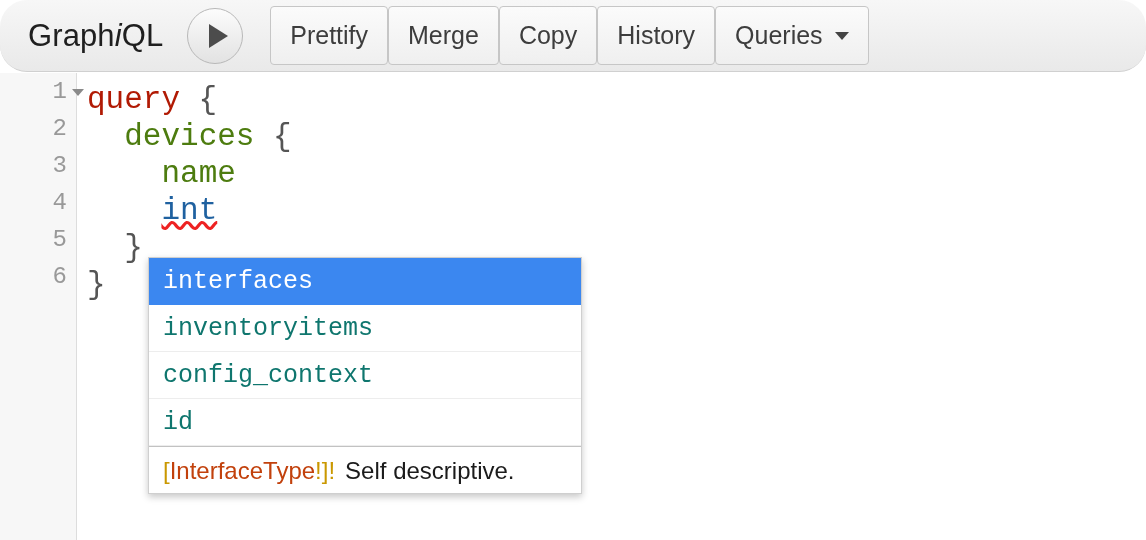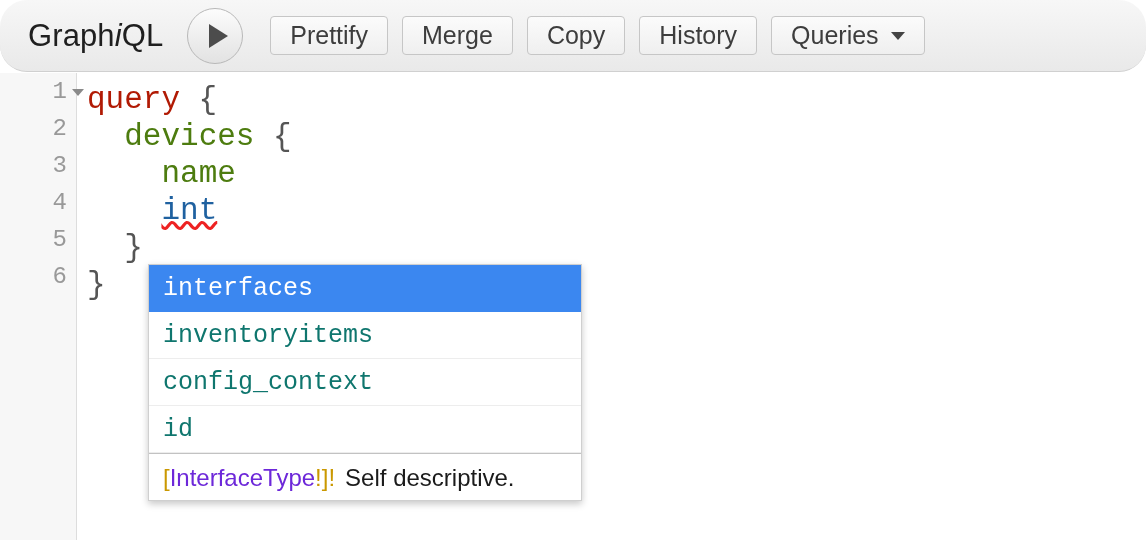--- a/index.html
+++ b/index.html
@@ -70,24 +70,23 @@
   #execute-button .tri {
     width: 0; height: 0;
     border-left: 19px solid #4c4c4c;
     border-top: 12px solid transparent;
     border-bottom: 12px solid transparent;
     margin-left: 6px;
   }
 
   
   .tb-btn {
-    height: 39px;
+    height: 59px;
     box-sizing: border-box;
     padding: 12px 19px;
-    margin-right: 14px;
     border: 1px solid #c6c6c6;
     border-radius: 4px;
     background: linear-gradient(#fbfbfb, #efefef);
     color: #3d3d3d;
     font-size: 25px;
     font-family: "Liberation Sans", sans-serif;
     display: flex;
     align-items: center;
     justify-content: center;
     white-space: nowrap;
@@ -162,21 +161,21 @@
   .tok-err {
     color: #1f61a0;
     text-decoration: underline wavy #e22;
     text-decoration-skip-ink: none;
   }
 
   
   #autocomplete {
     position: absolute;
     left: 148px;
-    top: 191px;   
+    top: 184px;   
     width: 434px;
     box-sizing: border-box;
     background: #ffffff;
     border: 1px solid #cfcfcf;
     box-shadow: 0 3px 7px rgba(0,0,0,0.22);
     z-index: 10;
   }
   .ac-item {
     height: 47px;
     line-height: 47px;
@@ -207,21 +206,21 @@
     font-family: "Liberation Sans", sans-serif;
     font-size: 24px;
     color: #1b1b1b;
     white-space: nowrap;
     overflow: hidden;
   }
   #ac-info .type-sig {
     font-family: "Liberation Sans", sans-serif;
   }
   #ac-info .punct { color: #ca9800; }
-  #ac-info .tname { color: #6d28d9; }
+  #ac-info .tname { color: #c2410c; }
   #ac-info .desc  { color: #1b1b1b; margin-left: 10px; }
 </style>
 </head>
 <body>
 
 <div id="app">
 
   <div id="toolbar">
 
     <div id="logo"><span>Graph</span><span class="emph">i</span><span>QL</span></div>

